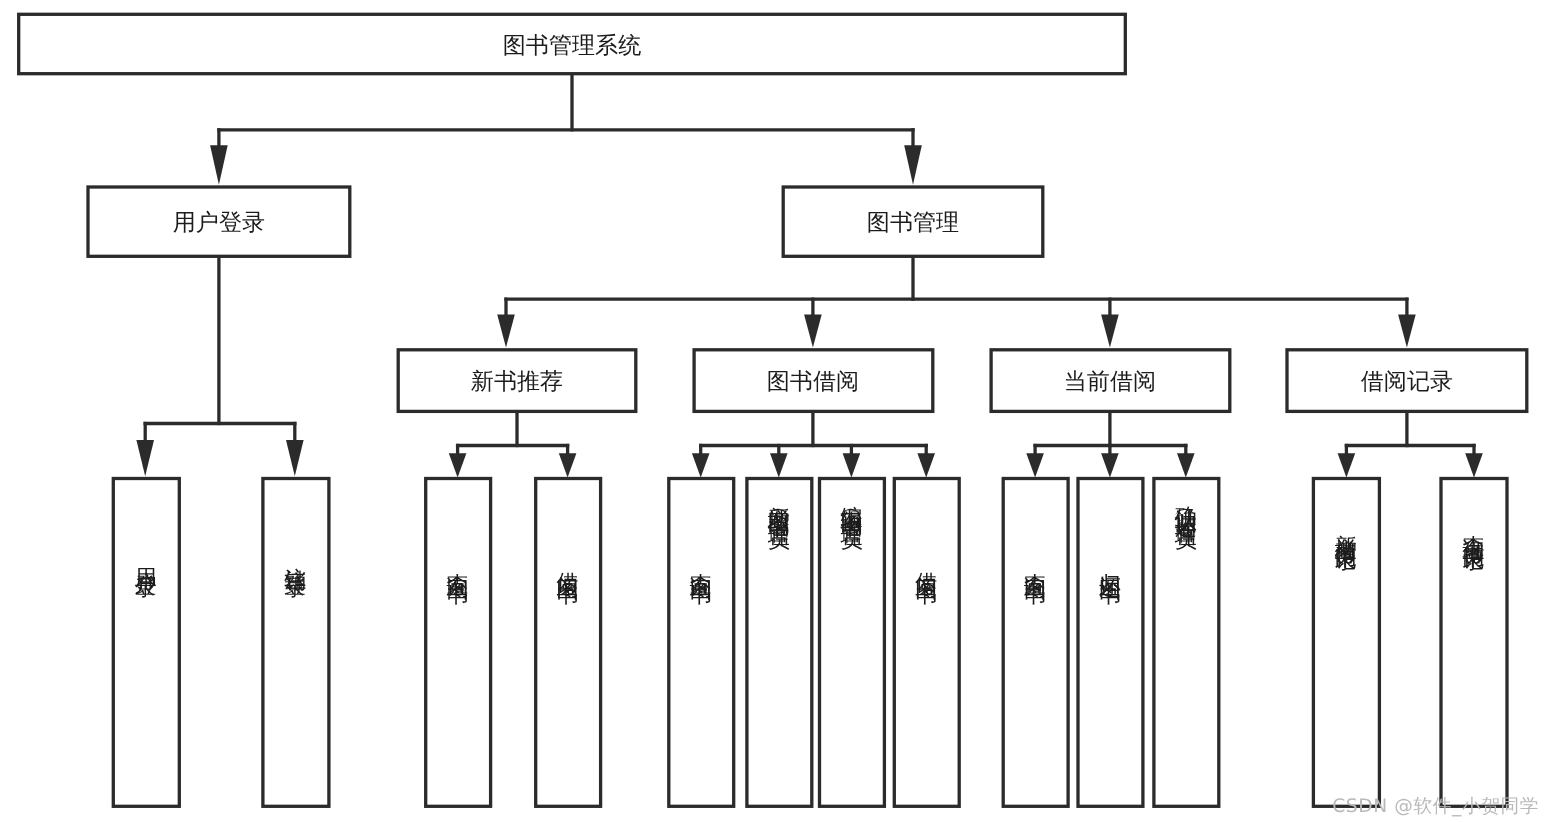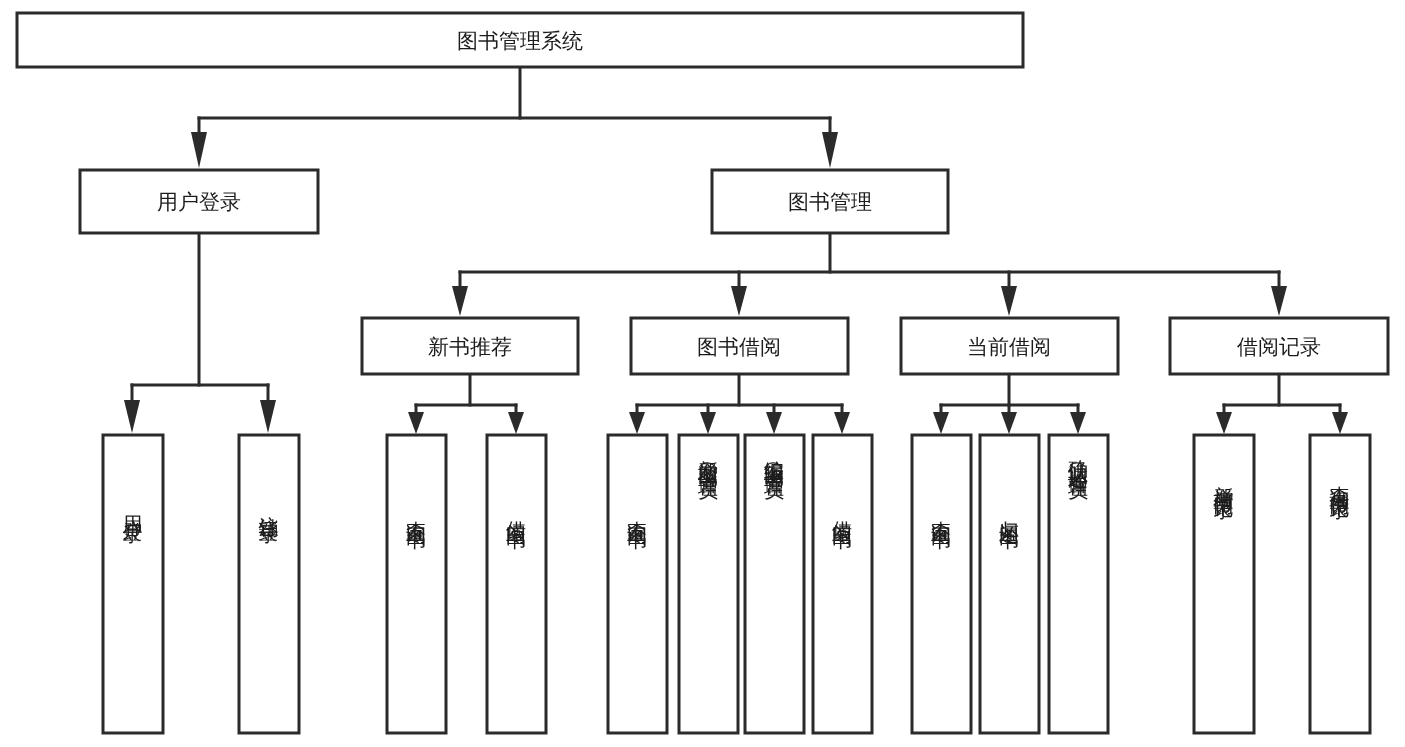--- a/index.html
+++ b/index.html
@@ -227,14 +227,15 @@
     <span class="vlabel">确认归还（管理员）</span>
   </div>
 
   <div class="vlabel-wrap" style="left:1194px; top:470px; width:60px; height:263px;">
     <span class="vlabel">新增借阅记录</span>
   </div>
   <div class="vlabel-wrap" style="left:1310px; top:470px; width:60px; height:263px;">
     <span class="vlabel">查询借阅记录</span>
   </div>
 
+  <div class="watermark">CSDN @软件_小贺同学</div>
 
 </div>
 
 </body></html>

